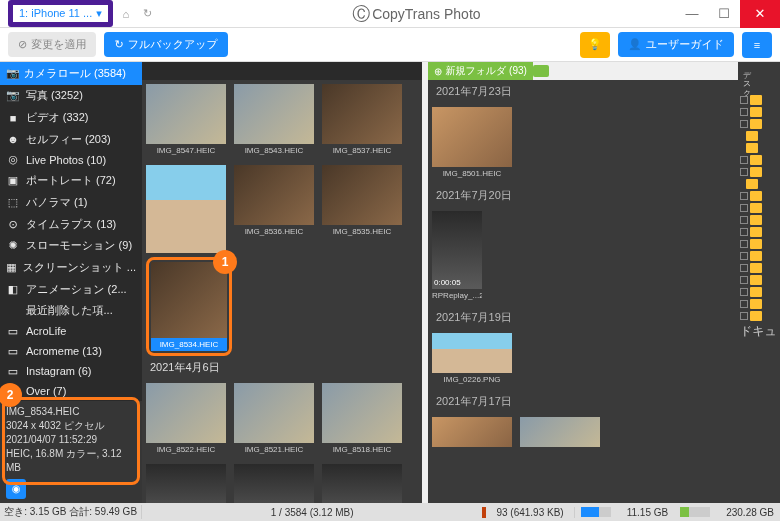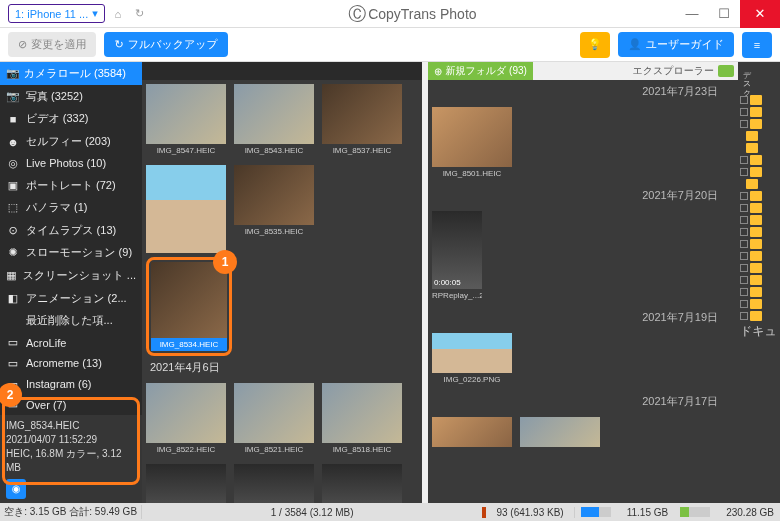--- a/index.html
+++ b/index.html
@@ -1,18 +1,18 @@
 <!DOCTYPE html>
 <html><head>
 <meta charset="utf-8">
 <style>
 *{margin:0;padding:0;box-sizing:border-box;font-family:"Meiryo","Hiragino Sans",sans-serif}
 body{width:780px;height:521px;background:#f0f0f0;overflow:hidden;font-size:11px}
 .titlebar{height:28px;background:#fff;display:flex;align-items:center;padding:0 0 0 8px;border-bottom:1px solid #ddd}
-.device-sel{color:#1a8cff;border:1px solid #4c1d95;border-radius:3px;padding:2px 6px;display:flex;align-items:center;gap:4px;font-size:11px}
+.device-sel{color:#1a8cff;border:5px solid #4c1d95;border-radius:3px;padding:2px 6px;display:flex;align-items:flex-start;gap:4px;font-size:11px}
 .tb-icon{width:18px;height:18px;display:flex;align-items:center;justify-content:center;color:#999;margin-left:4px;cursor:pointer}
 .tb-center{flex:1;text-align:center;color:#666;font-size:14px;display:flex;align-items:center;justify-content:center;gap:2px}
 .tb-center .c{font-size:18px}
 .win-btns{display:flex}
 .win-btn{width:32px;height:28px;display:flex;align-items:center;justify-content:center;color:#666;font-size:13px}
 .win-close{background:#e8132a;color:#fff;width:40px}
 .toolbar{height:34px;background:#fff;display:flex;align-items:center;padding:0 8px;gap:8px;border-bottom:1px solid #ddd}
 .btn-gray{background:#e8e8e8;color:#888;border-radius:4px;padding:5px 10px;display:flex;align-items:center;gap:4px;font-size:11px}
 .btn-blue{background:#1a8cff;color:#fff;border-radius:4px;padding:5px 10px;display:flex;align-items:center;gap:4px;font-size:11px}
 .btn-yellow{background:#ffb400;width:30px;height:26px;border-radius:4px;display:flex;align-items:center;justify-content:center;color:#fff}
@@ -34,21 +34,21 @@
 .pane-head.left{background:#2a2a2a;color:#aaa;justify-content:flex-end;padding-right:8px}
 .pane-head.right{background:#f0f0f0}
 .new-folder{background:#7bc043;color:#fff;padding:2px 6px;display:flex;align-items:center;gap:3px}
 .explorer-lbl{flex:1;text-align:right;color:#555;padding-right:4px}
 .folder-ico{width:16px;height:12px;background:#7bc043;border-radius:2px;margin-right:4px}
 .thumbs{display:flex;flex-wrap:wrap;gap:8px;padding:4px}
 .thumb{display:flex;flex-direction:column;width:80px}
 .thumb-img{width:80px;height:60px;background:#888;position:relative}
 .thumb-lbl{font-size:8px;color:#ccc;text-align:center;padding:2px 0;white-space:nowrap;overflow:hidden}
 .date-hdr{color:#ddd;font-size:11px;padding:4px 8px;width:100%}
-.date-hdr.right{text-align:right;color:#bbb;padding-right:20px}
+.date-hdr.right{text-align:left;color:#bbb;padding-right:20px}
 .sel-thumb{border:3px solid #ff7a1a;border-radius:8px;padding:2px;position:relative}
 .sel-badge{position:absolute;top:-10px;right:-8px;width:24px;height:24px;background:#ff7a1a;border-radius:50%;color:#fff;display:flex;align-items:center;justify-content:center;font-weight:bold;font-size:12px;z-index:5}
 .sel-thumb .thumb-lbl{background:#1a8cff;color:#fff}
 .statusbar{height:18px;background:#e0e0e0;display:flex;font-size:10px;color:#333;align-items:center}
 .sb-left{width:142px;padding-left:4px;border-right:1px solid #ccc}
 .sb-mid{flex:1;text-align:center;border-right:4px solid #c2410c}
 .sb-right{padding:0 10px;border-right:1px solid #ccc}
 .disk{display:flex;align-items:center;gap:16px;padding:0 6px}
 .disk-bar{width:30px;height:10px;background:#ccc;position:relative}
 .disk-fill{height:100%;background:#1a8cff}
@@ -166,20 +166,21 @@
     <div class="sb-item">
         <span class="ico">▭</span>
         <span>Instagram (6)</span>
       </div>
     <div class="sb-item">
         <span class="ico">▭</span>
         <span>Over (7)</span>
       </div>
     <div class="info-panel">
       <div>IMG_8534.HEIC</div>
+      <div>3024 x 4032 ピクセル</div>
       <div>2021/04/07 11:52:29</div>
       <div>HEIC, 16.8M カラー, 3.12 MB</div>
       <div class="info-btn">
           <span>◉</span>
         </div>
     </div>
     <div class="sb-badge">2</div>
     <div class="sb-hl"></div>
   </div>
 
@@ -193,20 +194,24 @@
       <div class="thumb">
           <div class="thumb-img timg"></div>
           <div class="thumb-lbl">IMG_8543.HEIC</div>
         </div>
       <div class="thumb">
           <div class="thumb-img timg3"></div>
           <div class="thumb-lbl">IMG_8537.HEIC</div>
         </div>
       <div class="thumb">
           <div class="thumb-img timg2" style="height:88px"></div>
+        </div>
+      <div class="thumb">
+          <div class="thumb-img timg3"></div>
+          <div class="thumb-lbl">IMG_8536.HEIC</div>
         </div>
       <div class="thumb">
           <div class="thumb-img timg3"></div>
           <div class="thumb-lbl">IMG_8535.HEIC</div>
         </div>
     </div>
     <div style="padding:0 4px;position:relative">
       <div class="sel-thumb" style="width:86px">
         <div class="sel-badge">1</div>
         <div class="thumb-img timg3" style="width:76px;height:76px"></div>
@@ -241,21 +246,20 @@
 
   <div class="gap"></div>
 
   <div class="grid-pane" style="display:flex">
     <div style="flex:1">
       <div class="pane-head right">
         <div class="new-folder">
           <span>⊕</span>
           <span>新規フォルダ (93)</span>
         </div>
-        <div class="explorer-lbl">エクスプローラー</div>
         <div class="folder-ico"></div>
       </div>
       <div class="date-hdr right">2021年7月23日</div>
       <div class="thumbs">
         <div class="thumb">
             <div class="thumb-img timg5"></div>
             <div class="thumb-lbl">IMG_8501.HEIC</div>
           </div>
       </div>
       <div class="date-hdr right">2021年7月20日</div>

